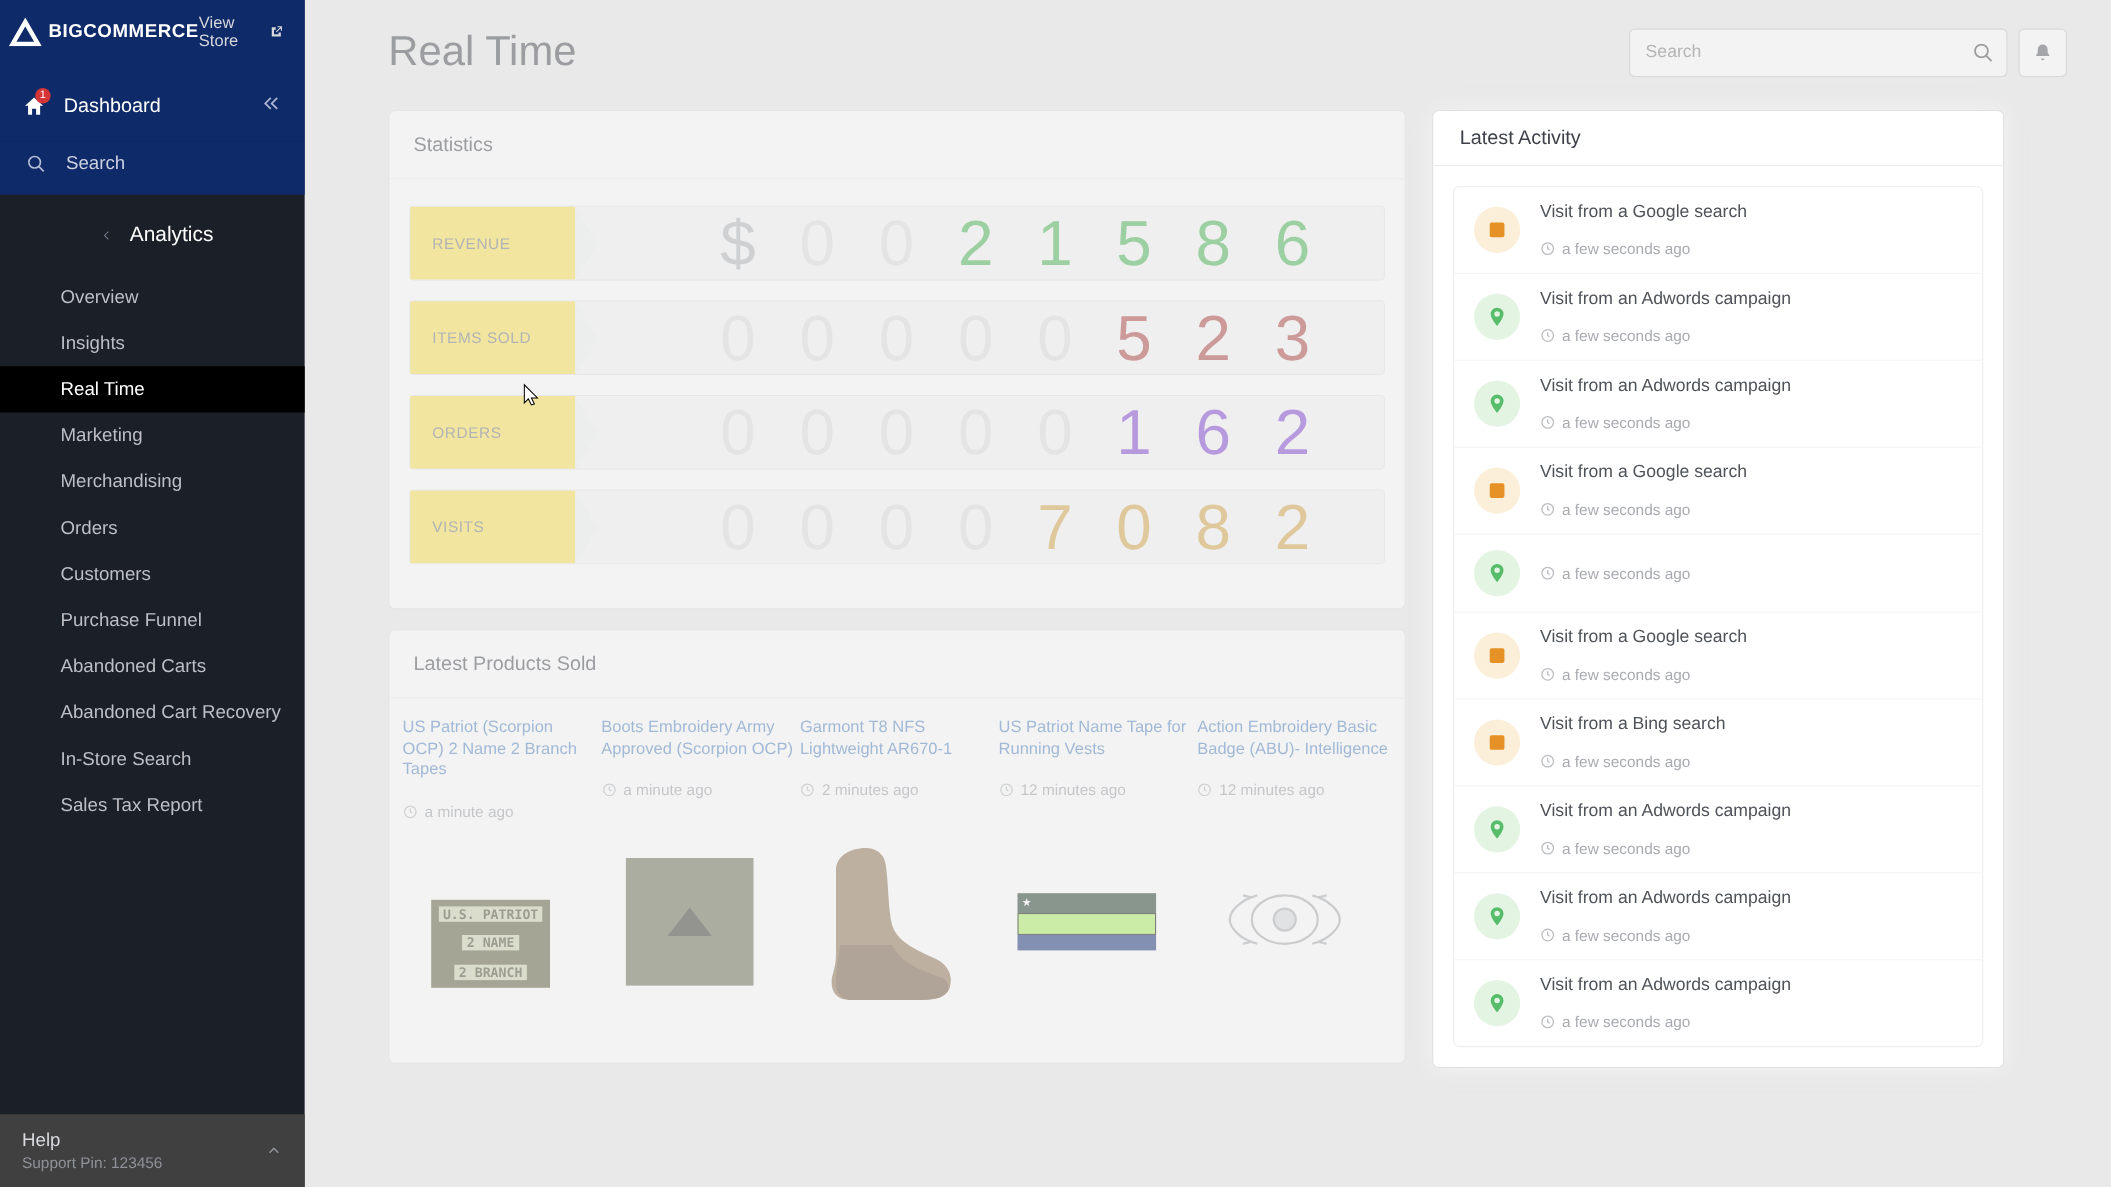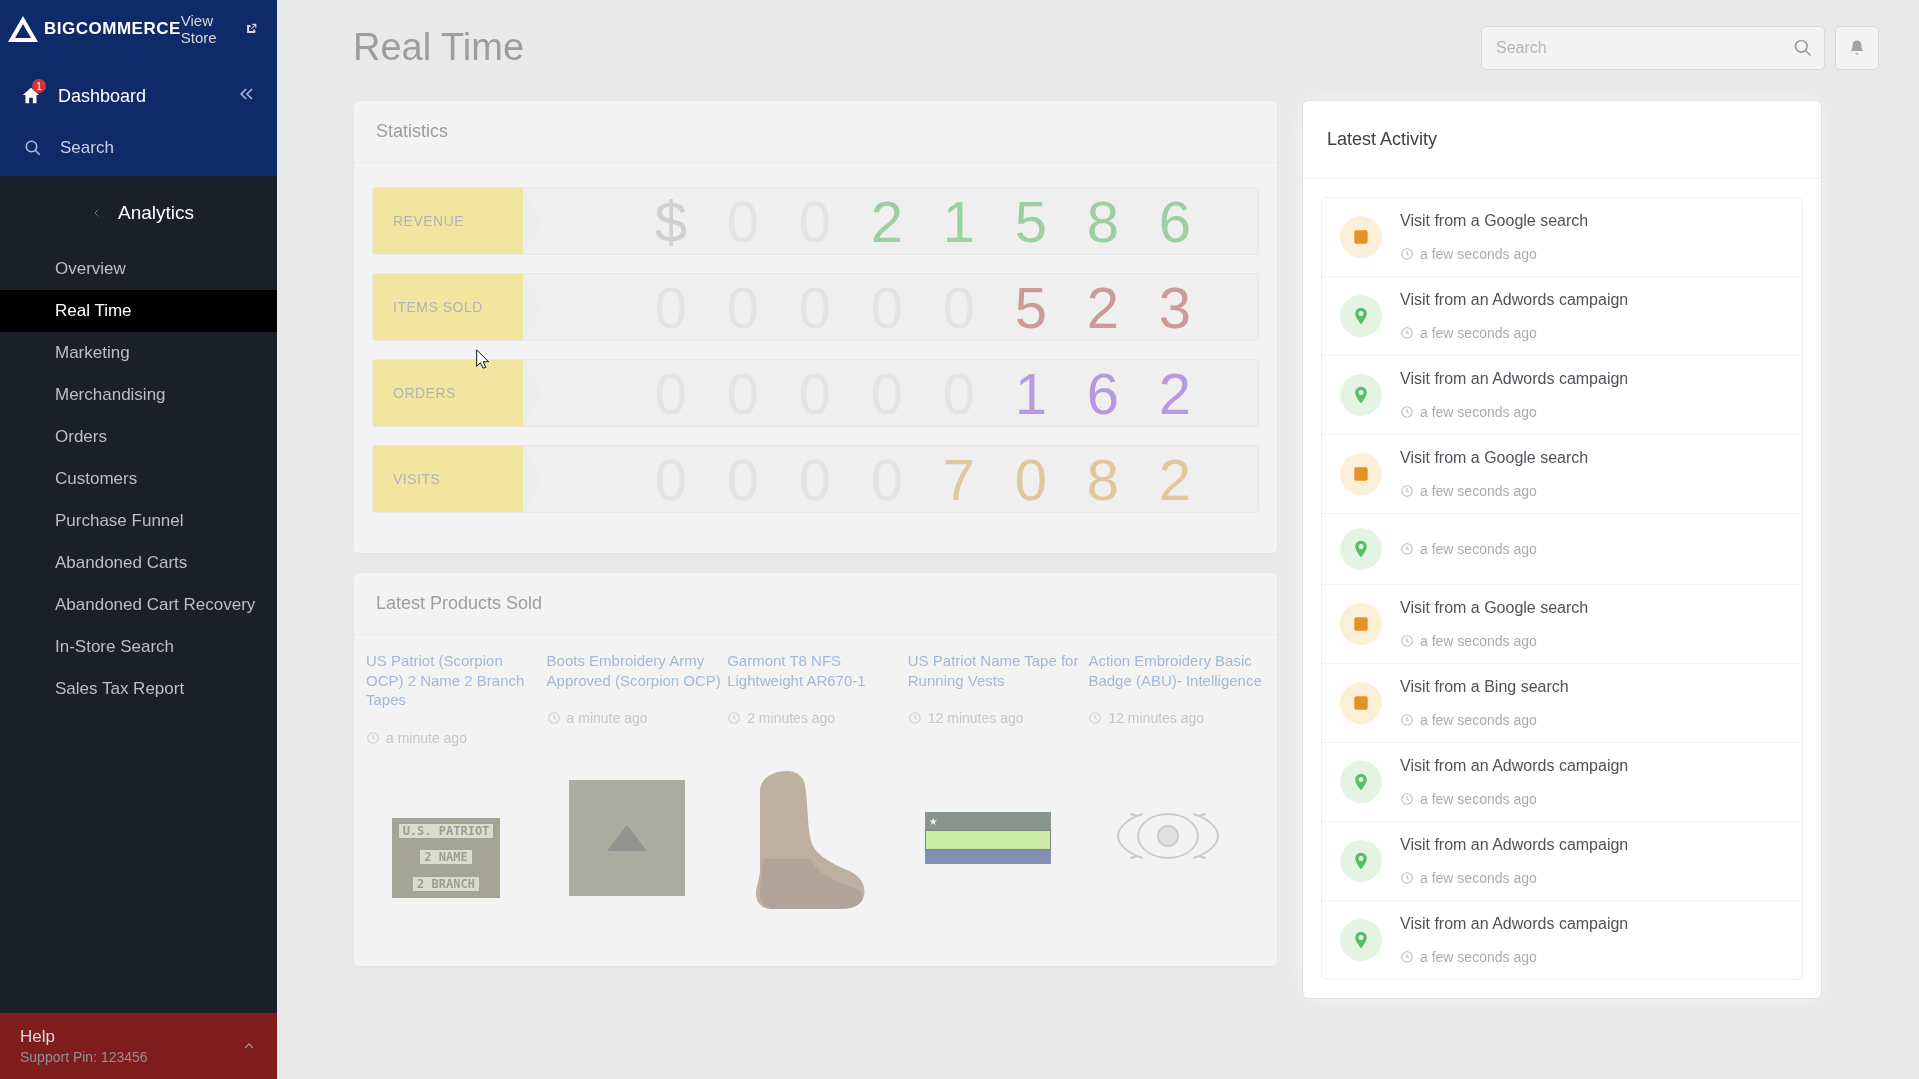--- a/index.html
+++ b/index.html
@@ -44,21 +44,21 @@
     .search-row svg { stroke: #b3bdd6; fill:none; }
     .search-text { color:#cbd1e0; font-size: 17px; }
     .section-head { display:flex; align-items:center; gap: 15px; padding: 26px 18px 24px 26px; justify-content: center; }
     .section-head svg { stroke: #6c7380; fill: none; }
     .section-title { color:#fff; font-size: 19px; font-weight: 500; }
     .nav { display:flex; flex-direction:column; }
     .nav-item { padding: 11px 18px 11px 55px; font-size: 17px; color:#bdbfc5; cursor: pointer; }
     .nav-item.active { background:#000; color:#fff; }
     .spacer { flex: 1; }
     .help-row {
-      background:#7f1d1d; padding: 14px 20px; display:flex; justify-content:space-between; align-items:center;
+      background:#404040; padding: 14px 20px; display:flex; justify-content:space-between; align-items:center;
     }
     .help-left { display:flex; flex-direction:column; gap: 2px; }
     .help-t { color:#d8dadf; font-size: 17px; }
     .help-pin { color:#8f9299; font-size: 14px; }
     .help-row svg { stroke:#8f9299; fill:none; }
 
     .main { flex:1; padding: 20px 40px; position: relative; overflow: hidden; }
     .topbar { display:flex; align-items:flex-start; justify-content:space-between; margin-bottom: 30px; }
     .page-title { font-size: 38px; color:#3e4149; font-weight: 400; margin-left: 36px; margin-top: 6px; }
     .top-right { display:flex; gap: 10px; align-items:center; margin-top: 6px; }
@@ -112,21 +112,21 @@
     .img2 .chev { width:0; height:0; border-left:20px solid transparent; border-right:20px solid transparent; border-bottom:26px solid #2c2c24; }
     .img3 { position:relative; }
     .img4 { display:flex; flex-direction:column; width:126px; }
     .img4 .top { height:18px; background:#16321f; display:flex; align-items:center; padding-left:4px; }
     .img4 .star { color:#fff; font-size:10px; }
     .img4 .mid { height:20px; background:#a7f056; border:1px solid #000; }
     .img4 .bot { height:14px; background:#08246e; }
 
     .right-col { width: 520px; position:relative; z-index: 5; }
     .activity-panel { background:#fff; border:1px solid #dfe0e2; border-radius:6px; box-shadow: 0 0 24px rgba(255,255,255,0.9), 0 0 30px rgba(0,0,0,0.06); }
-    .act-head { padding: 28px 24px; font-size:18px; color:#3e4149; font-weight:500; border-bottom:1px solid #edeef0; }
+    .act-head { padding: 14px 24px; font-size:18px; color:#3e4149; font-weight:500; border-bottom:1px solid #edeef0; }
     .act-list { padding: 18px; }
     .act-wrap { border:1px solid #edeef0; border-radius:6px; overflow:hidden; }
     .act-item { display:flex; gap:18px; padding:14px 18px; align-items:center; border-bottom:1px solid #f3f4f5; }
     .act-item:last-child { border-bottom:none; }
     .act-icon { width:42px; height:42px; border-radius:50%; display:flex; align-items:center; justify-content:center; flex-shrink:0; }
     .act-icon.orange { background:#fcefd9; }
     .act-icon.green { background:#e3f5e2; }
     .act-icon.orange svg { fill:#e69126; }
     .act-icon.green svg { fill:#57bd6a; }
     .act-text { display:flex; flex-direction:column; gap:16px; }
@@ -180,20 +180,21 @@
       <span class="search-text">Search</span>
     </div>
     <div class="section-head">
       <svg width="12" height="12" viewBox="0 0 24 24" stroke-width="2">
           <path d="M15 5l-7 7 7 7"></path>
         </svg>
       <span class="section-title">Analytics</span>
     </div>
     <div class="nav">
       <div class="nav-item"><span>Overview</span></div>
+      <div class="nav-item"><span>Insights</span></div>
       <div class="nav-item active"><span>Real Time</span></div>
       <div class="nav-item"><span>Marketing</span></div>
       <div class="nav-item"><span>Merchandising</span></div>
       <div class="nav-item"><span>Orders</span></div>
       <div class="nav-item"><span>Customers</span></div>
       <div class="nav-item"><span>Purchase Funnel</span></div>
       <div class="nav-item"><span>Abandoned Carts</span></div>
       <div class="nav-item"><span>Abandoned Cart Recovery</span></div>
       <div class="nav-item"><span>In-Store Search</span></div>
       <div class="nav-item"><span>Sales Tax Report</span></div>

